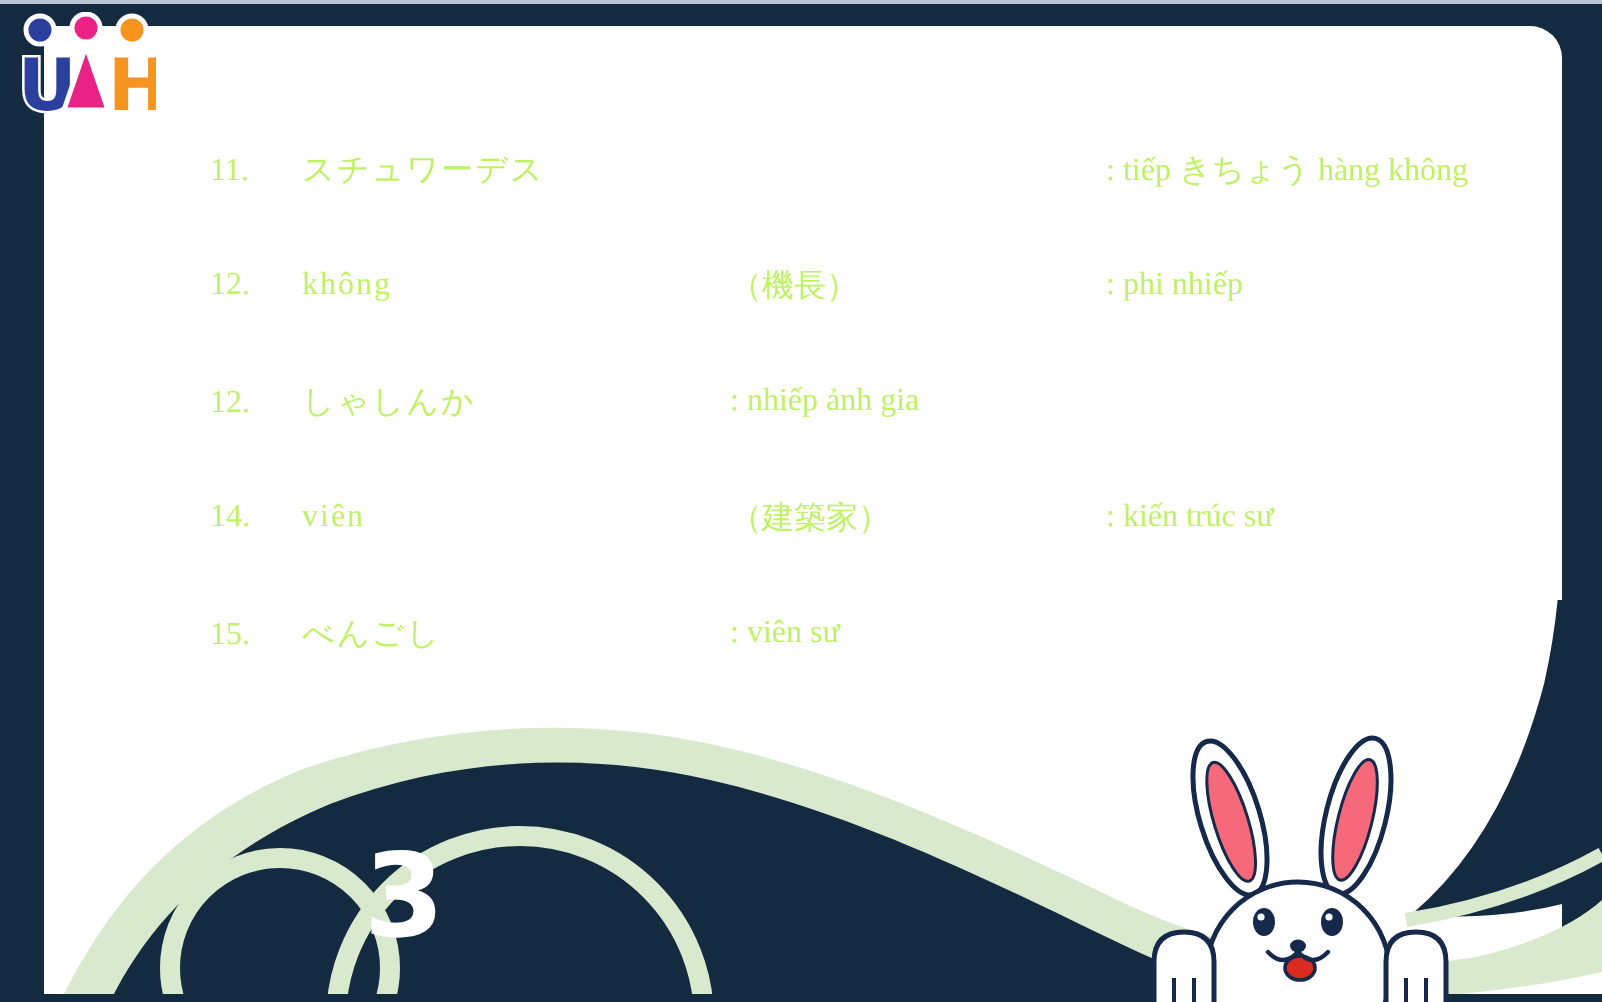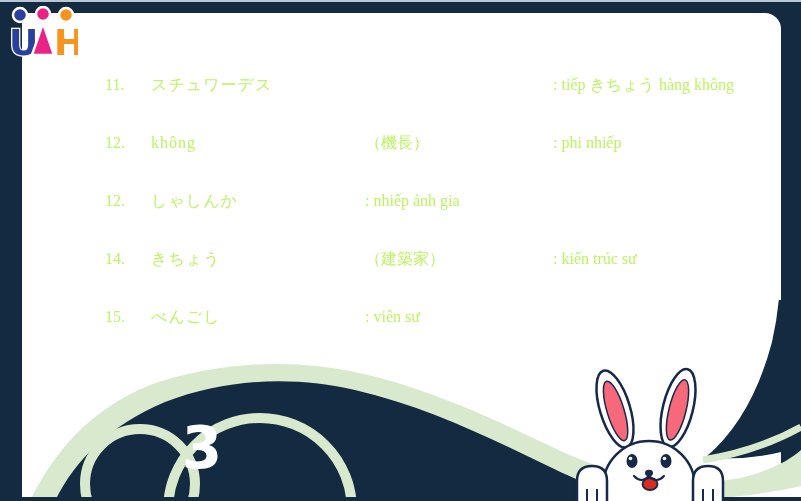--- a/index.html
+++ b/index.html
@@ -73,21 +73,21 @@
   <div class="vocab-row">
     <span><span class="vocab-num">12.</span><span class="vocab-kana">không</span></span>
     <span class="vocab-kanji">（機長）</span>
     <span class="vocab-meaning">: phi nhiếp</span>
   </div>
   <div class="vocab-row">
     <span><span class="vocab-num">12.</span><span class="vocab-kana">しゃしんか</span></span>
     <span class="vocab-meaning">: nhiếp ảnh gia</span>
   </div>
   <div class="vocab-row">
-    <span><span class="vocab-num">14.</span><span class="vocab-kana">きちょう</span></span>
+    <span><span class="vocab-num">14.</span><span class="vocab-kana">viên</span></span>
     <span class="vocab-kanji">（建築家）</span>
     <span class="vocab-meaning">: kiến trúc sư</span>
   </div>
   <div class="vocab-row">
     <span><span class="vocab-num">15.</span><span class="vocab-kana">べんごし</span></span>
     <span class="vocab-meaning">: viên sư</span>
   </div>
 </div>
 
 <svg class="bottom-wave" viewBox="0 0 801 201">

